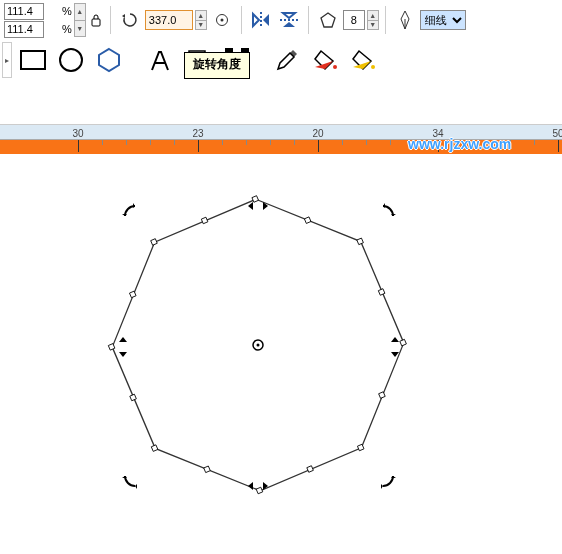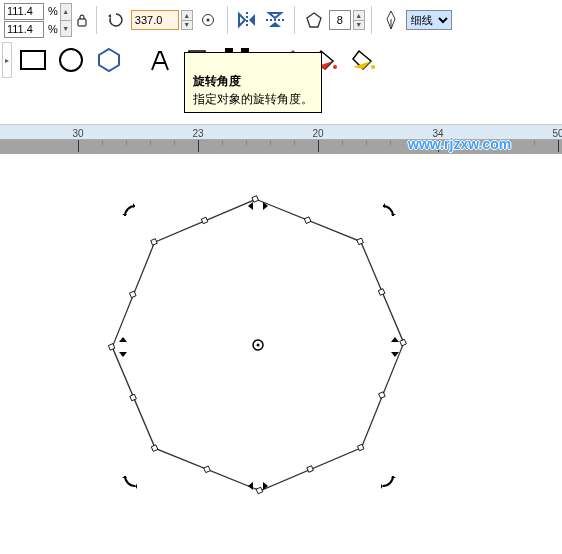--- a/index.html
+++ b/index.html
@@ -1,40 +1,40 @@
 <!DOCTYPE html>
 <html><head>
 <meta charset="utf-8">
 <style>
   * { box-sizing: border-box; margin: 0; padding: 0; }
   body { width: 562px; height: 554px; background: #fff; font-family: "Microsoft YaHei", Arial, sans-serif; font-size: 11px; position: relative; overflow: hidden; }
 
   .property-bar { display: flex; align-items: center; height: 40px; padding: 2px 0 2px 4px; background: #fff; gap: 2px; }
   .scale-group { display: flex; flex-direction: column; gap: 1px; }
-  .scale-row { display: flex; align-items: center; gap: 4px; }
+  .scale-row { display: flex; align-items: center; gap: 18px; }
   .scale-input { width: 40px; height: 17px; border: 1px solid #888; font-size: 11px; padding: 0 2px; text-align: left; }
   .pct { font-size: 11px; color: #000; }
   .spin { width: 12px; height: 34px; display: flex; flex-direction: column; border: 1px solid #aaa; }
   .spin div { flex: 1; background: #eee; display:flex; align-items:center; justify-content:center; font-size:7px; color:#555; }
   .spin div:first-child { border-bottom: 1px solid #aaa; }
   .lock { width: 16px; height: 20px; display:flex; align-items:center; justify-content:center; }
   .sep { width: 1px; height: 28px; background: #ccc; margin: 0 4px; }
   .rot-input { width: 48px; height: 20px; border: 1px solid #e09030; background: #fff4e5; font-size: 11px; padding: 0 3px; }
   .icon-btn { width: 26px; height: 26px; display:flex; align-items:center; justify-content:center; }
   .sides-input { width: 22px; height: 20px; border: 1px solid #888; text-align: center; font-size: 11px; }
   .outline-select { width: 46px; height: 20px; border: 1px solid #888; background: #cce4ff; font-size: 11px; }
 
   .tool-row { display: flex; align-items: center; height: 40px; padding: 0 2px; background: #fff; gap: 4px; }
   .tool-row svg { display:block; }
   .fly-arrow { width: 10px; height: 36px; background:#fff; border:1px solid #ccc; display:flex; align-items:center; justify-content:center; font-size:8px; color:#555; }
 
   .tooltip { position:absolute; left:184px; top:52px; background:#ffffe1; border:1px solid #000; padding:3px 8px 4px 8px; font-size:12px; z-index:50; }
-  .tooltip .tt-title { font-weight:bold; margin-bottom:1px;margin-top:17px; }
-
-  .ruler { position: relative; height: 30px; border-top:1px solid #ccc; background:#a3a3a3; margin-top: 44px; }
+  .tooltip .tt-title { font-weight:bold; margin-bottom:1px; }
+
+  .ruler { position: relative; height: 30px; border-top:1px solid #ccc; background:#f97316; margin-top: 44px; }
   .ruler .shade { position:absolute; left:0; right:0; height:14px; background:#dbe9f4; top:0; }
   .ruler .ticks { position:absolute; left:0; right:0; height:14px; top:14px; border-top:1px solid #aaa; }
   .tick { position:absolute; top:0; width:1px; height:5px; background:#888; }
   .tick.major { height:12px; background:#333; }
   .tick-label { position:absolute; top:-12px; font-size:10px; color:#444; transform:translateX(-50%); }
 
   .watermark { position:absolute; left:408px; top:136px; font-weight:bold; font-family: Arial; font-size:14px; color:#3fa0ff; text-shadow: -1px 0 #fff,1px 0 #fff,0 -1px #fff,0 1px #fff; }
 
   .canvas { position:absolute; left:0; top:115px; width:562px; height:439px; }
 
@@ -197,21 +197,20 @@
     <svg width="28" height="26" viewBox="0 0 28 26">
         <path d="M10 4 L22 14 L14 22 L4 12z" fill="#fff" stroke="#000" stroke-width="1.5"></path>
         <path d="M4 20 L14 22 L22 14" fill="#f0c000"></path>
         <circle cx="24" cy="20" r="2" fill="#f0c000"></circle>
       </svg>
   </div>
 </div>
 
 <div class="tooltip">
   <div class="tt-title">旋转角度</div>
-  <div>指定对象的旋转角度。</div>
 </div>
 
 <div class="ruler">
   <div class="shade"></div>
   <div class="ticks">
     <div class="tick major" style="left:78px"></div>
       <div class="tick-label" style="left:78px">30</div>
     <div class="tick major" style="left:198px"></div>
       <div class="tick-label" style="left:198px">23</div>
     <div class="tick major" style="left:318px"></div>

